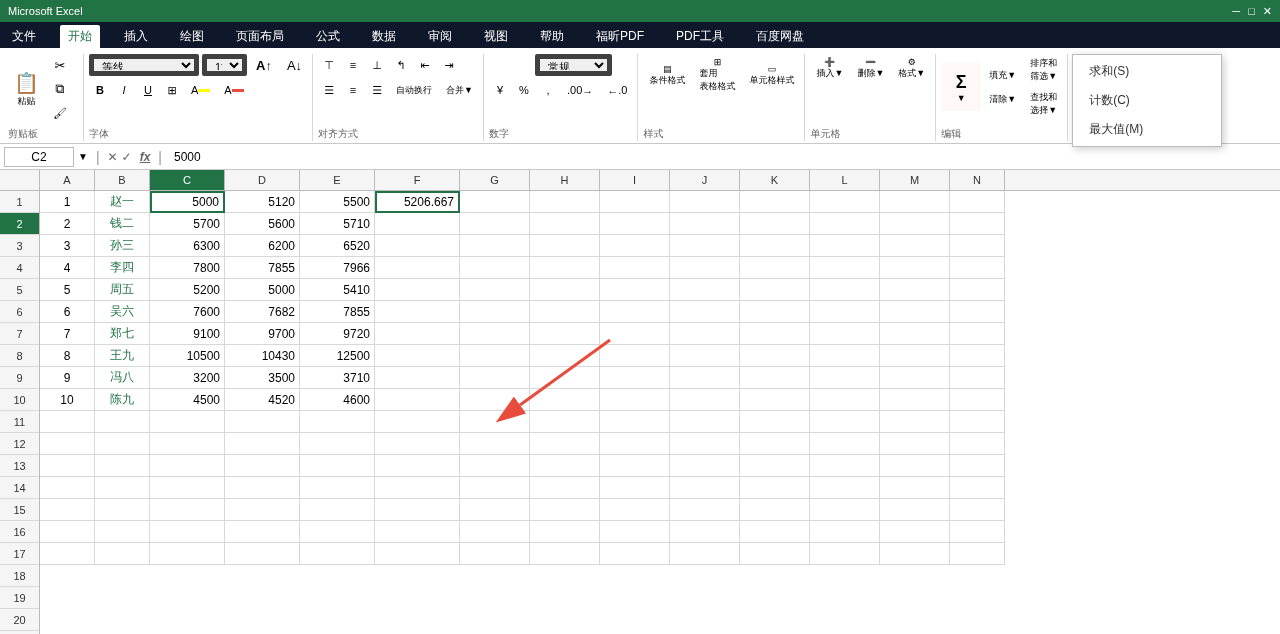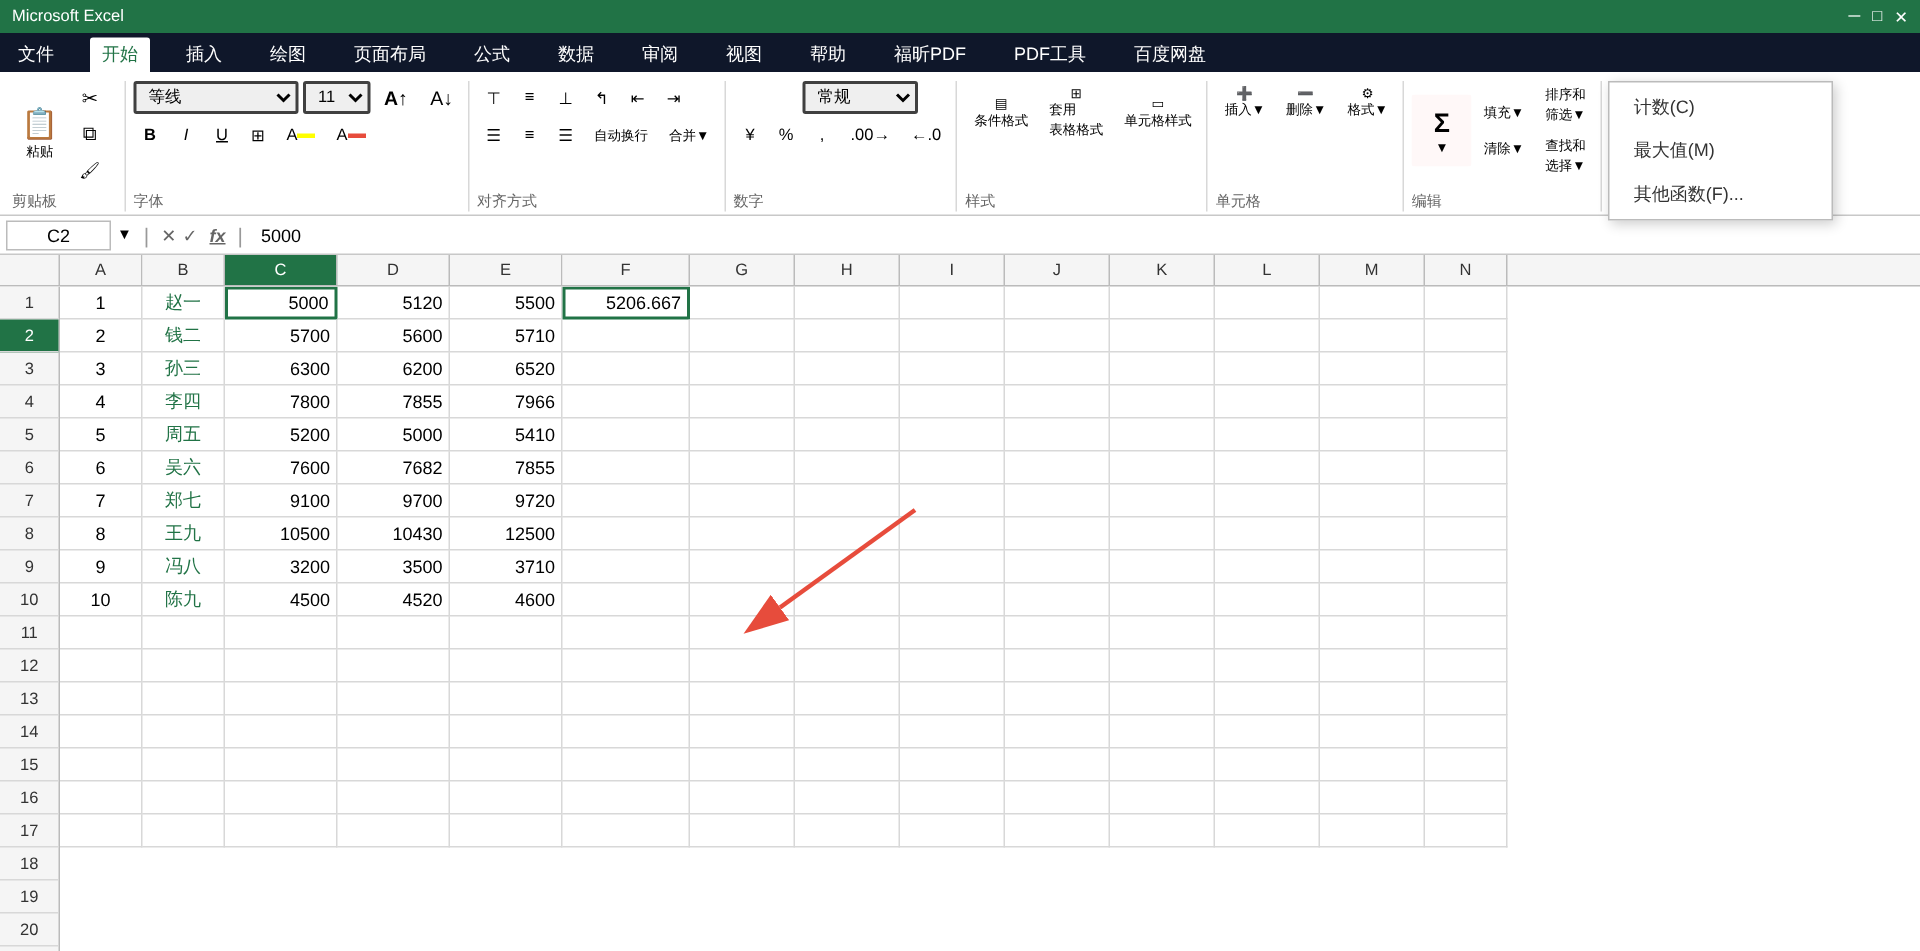--- a/index.html
+++ b/index.html
@@ -68,21 +68,21 @@
 
     .font-bold { font-weight: bold; }
     .font-underline { text-decoration: underline; }
     .font-italic { font-style: italic; }
 
     
     .toolbar-area { display: flex; align-items: stretch; padding: 2px 4px; gap: 1px; }
     .tb-section { display: flex; align-items: center; gap: 1px; border-right: 1px solid #d8d8d8; padding: 0 4px; }
     .tb-section:last-child { border-right: none; }
     .tb-btn { padding: 2px 5px; cursor: pointer; border: 1px solid transparent; border-radius: 2px; font-size: 11px; display: flex; align-items: center; justify-content: center; min-width: 22px; min-height: 22px; }
-    .tb-combo { border: 2px solid #404040; padding: 1px 4px; font-size: 11px; height: 22px; border-radius: 2px; }
+    .tb-combo { border: 5px solid #404040; padding: 1px 4px; font-size: 11px; height: 22px; border-radius: 2px; text-decoration: underline; }
 
     .cell-f2-active { border: 2px solid #217346 !important; background: #fff; }
   </style>
 </head>
 <body>
 
 <div class="title-bar" style="display:flex;align-items:center;justify-content:space-between;">
   <span>Microsoft Excel</span>
   <div style="display:flex;gap:8px;">
     <span style="cursor:pointer;">─</span>
@@ -225,23 +225,23 @@
           <div class="tb-btn" style="font-size:9px;">清除▼</div>
         </div>
         <div style="display:flex;flex-direction:column;gap:2px;">
           <div class="tb-btn" style="font-size:9px;">排序和<br>筛选▼</div>
           <div class="tb-btn" style="font-size:9px;">查找和<br>选择▼</div>
         </div>
       </div>
       <span class="ribbon-group-label">编辑</span>
 
       <div class="dropdown-overlay" style="top:0;right:-155px;">
+        <div class="dropdown-item">求和(S)</div>
         <div class="dropdown-item">计数(C)</div>
         <div class="dropdown-item">最大值(M)</div>
-        <div class="dropdown-item">其他函数(F)...</div>
       </div>
     </div>
 
     <div class="tb-section" style="flex-direction:column;align-items:flex-start;min-width:200px;">
       <div style="display:flex;align-items:center;gap:2px;">
         <div class="tb-btn" style="flex-direction:column;font-size:9px;min-height:48px;">
           <span style="font-size:16px;">📄</span>
             <span>转PDF</span>
         </div>
         <div class="tb-btn" style="flex-direction:column;font-size:9px;min-height:48px;">

